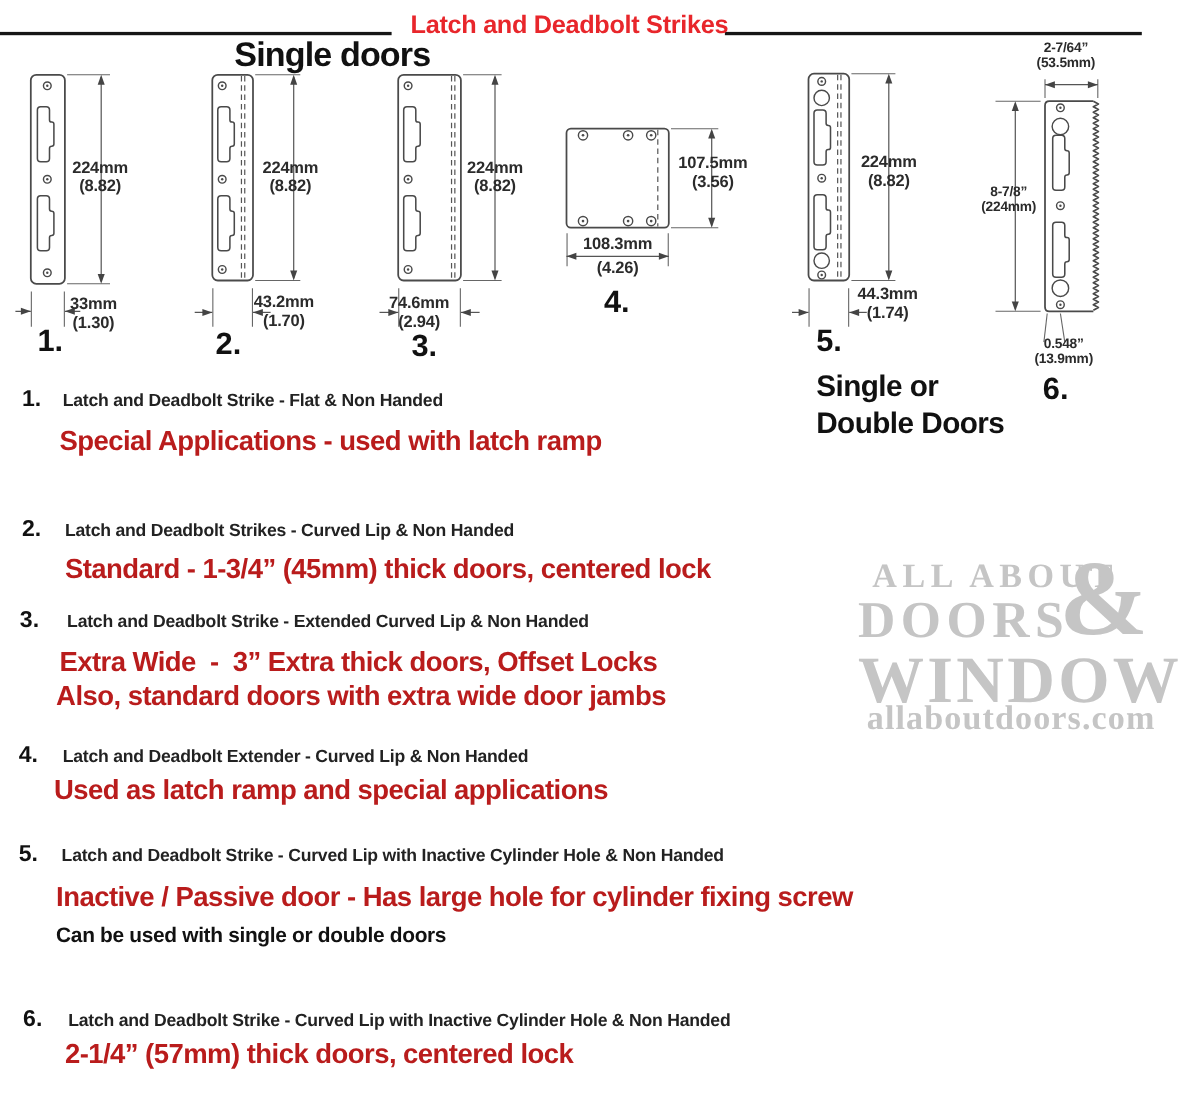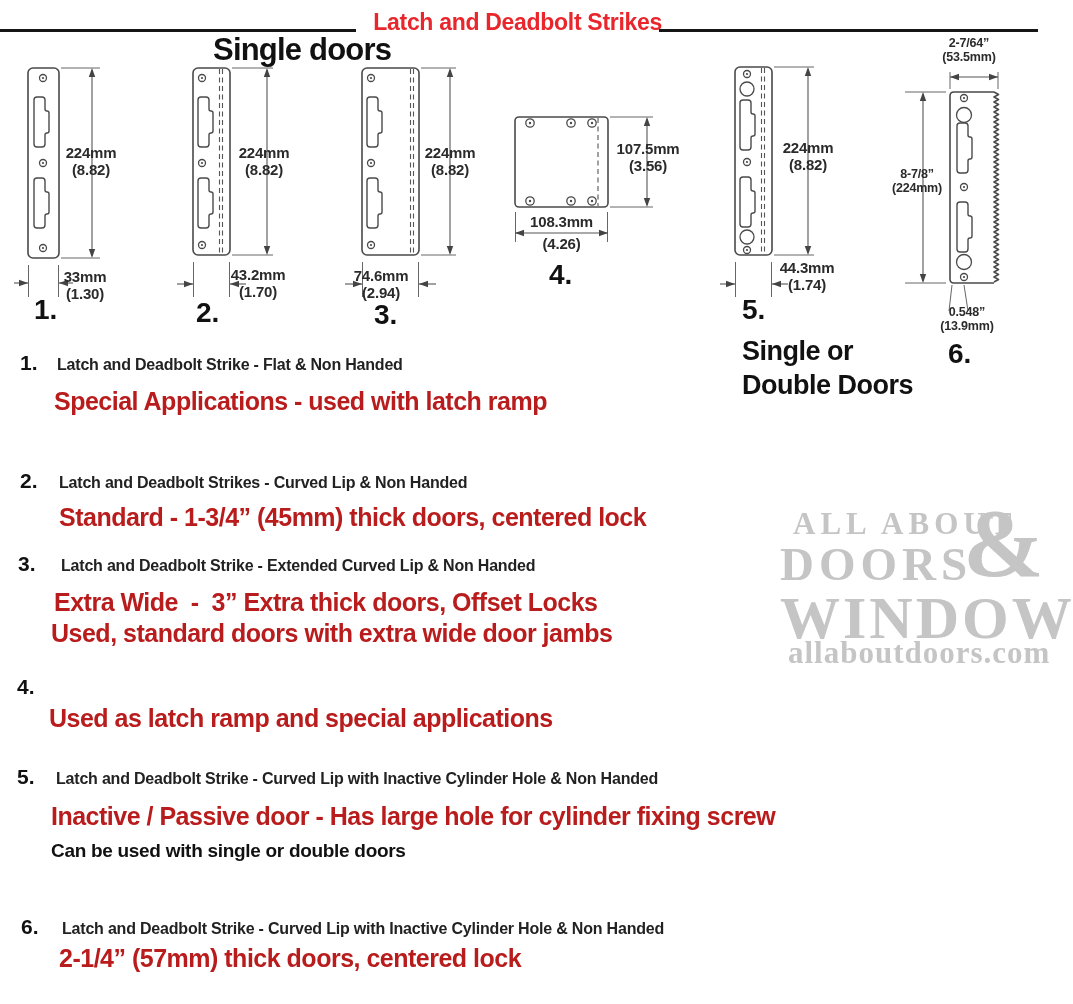--- a/index.html
+++ b/index.html
@@ -289,23 +289,24 @@
   <div class="item-title" style="left:57px;top:356px">Latch and Deadbolt Strike - Flat &amp; Non Handed</div>
   <div class="item-desc" style="left:54px;top:387px">Special Applications - used with latch ramp</div>
 
   <div class="item-num" style="left:20px;top:469px">2.</div>
   <div class="item-title" style="left:59px;top:474px">Latch and Deadbolt Strikes - Curved Lip &amp; Non Handed</div>
   <div class="item-desc" style="left:59px;top:503px">Standard - 1-3/4” (45mm) thick doors, centered lock</div>
 
   <div class="item-num" style="left:18px;top:552px">3.</div>
   <div class="item-title" style="left:61px;top:557px">Latch and Deadbolt Strike - Extended Curved Lip &amp; Non Handed</div>
   <div class="item-desc" style="left:54px;top:588px">Extra Wide  -  3” Extra thick doors, Offset Locks</div>
-  <div class="item-desc" style="left:51px;top:619px">Used, standard doors with extra wide door jambs</div>
+  <div class="item-desc" style="left:51px;top:619px">Also, standard doors with extra wide door jambs</div>
 
   <div class="item-num" style="left:17px;top:675px">4.</div>
+  <div class="item-title" style="left:57px;top:680px">Latch and Deadbolt Extender - Curved Lip &amp; Non Handed</div>
   <div class="item-desc" style="left:49px;top:704px">Used as latch ramp and special applications</div>
 
   <div class="item-num" style="left:17px;top:765px">5.</div>
   <div class="item-title" style="left:56px;top:770px">Latch and Deadbolt Strike - Curved Lip with Inactive Cylinder Hole &amp; Non Handed</div>
   <div class="item-desc" style="left:51px;top:802px">Inactive / Passive door - Has large hole for cylinder fixing screw</div>
   <div class="item-small" style="left:51px;top:840px">Can be used with single or double doors</div>
 
   <div class="item-num" style="left:21px;top:915px">6.</div>
   <div class="item-title" style="left:62px;top:920px">Latch and Deadbolt Strike - Curved Lip with Inactive Cylinder Hole &amp; Non Handed</div>
   <div class="item-desc" style="left:59px;top:944px">2-1/4” (57mm) thick doors, centered lock</div>

